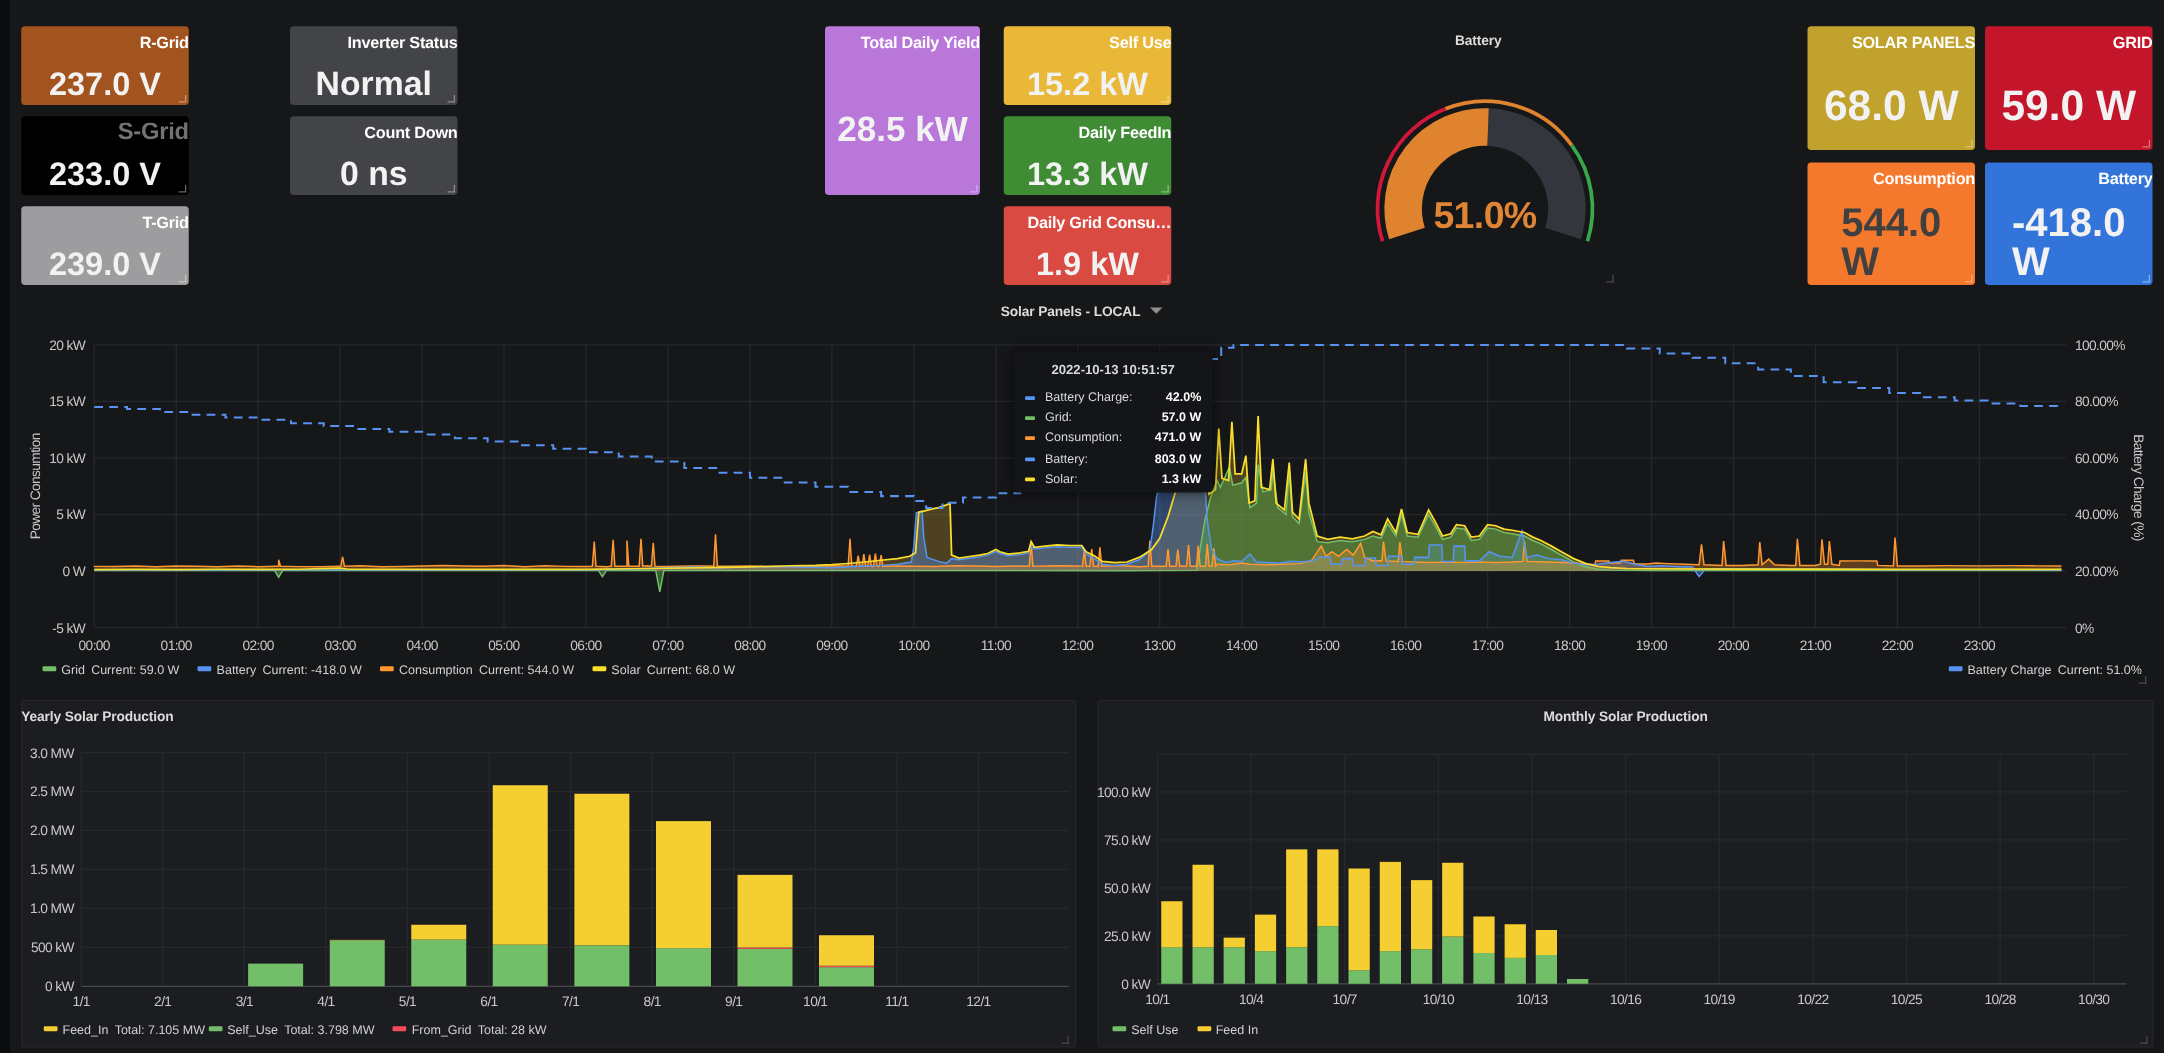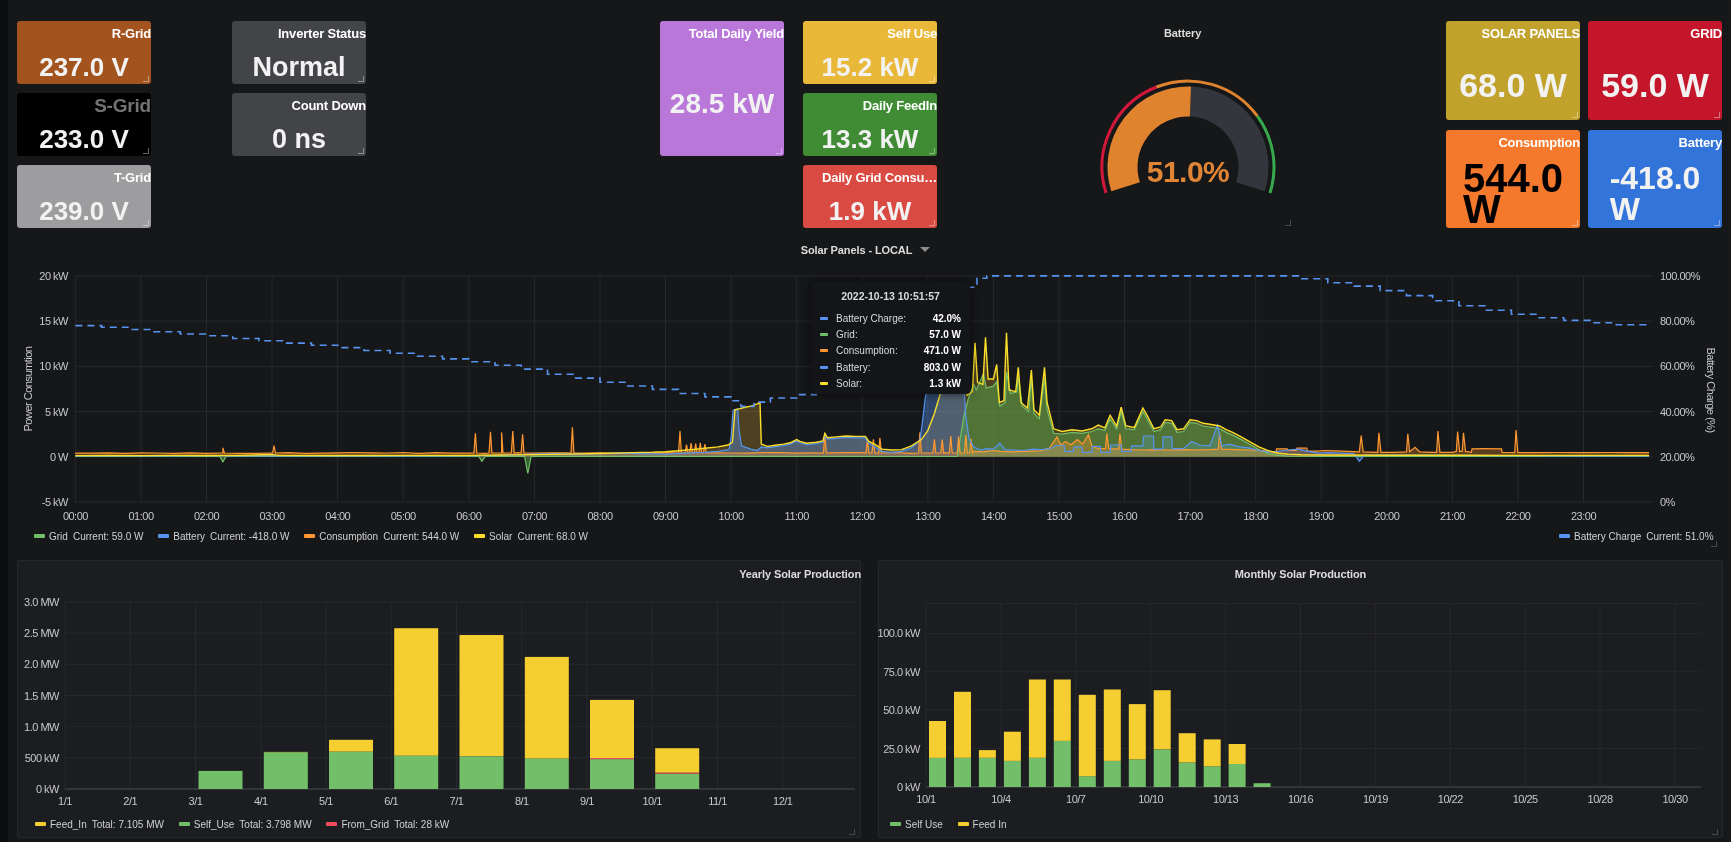--- a/index.html
+++ b/index.html
@@ -83,21 +83,21 @@
 <div class="sval" style="font-size:34px;color:#f2f2f2;">68.0 W</div>
 <div class="corner" style="border-color:rgba(255,255,255,0.5)"></div>
     </div>
 <div class="stat" style="left:1588px;top:21px;width:134px;height:99px;background:#C4162A">
 <div class="stitle" style="font-size:13px;color:#fff">GRID</div>
 <div class="sval" style="font-size:34px;color:#f2f2f2;">59.0 W</div>
 <div class="corner" style="border-color:rgba(255,255,255,0.5)"></div>
     </div>
 <div class="stat" style="left:1446px;top:130px;width:134px;height:98px;background:#F5792D">
 <div class="stitle" style="font-size:13px;color:#fff">Consumption</div>
-<div class="sval" style="font-size:40px;color:#000000;line-height:31px">544.0<br>W</div>
+<div class="sval" style="font-size:32px;color:#404040;line-height:31px">544.0<br>W</div>
 <div class="corner" style="border-color:rgba(255,255,255,0.5)"></div>
     </div>
 <div class="stat" style="left:1588px;top:130px;width:134px;height:98px;background:#3274D9">
 <div class="stitle" style="font-size:13px;color:#fff">Battery</div>
 <div class="sval" style="font-size:32px;color:#f2f2f2;line-height:31px">-418.0<br>W</div>
 <div class="corner" style="border-color:rgba(255,255,255,0.5)"></div>
     </div>
 <div class="ptitle" style="left:1164px;top:27px">Battery</div>
 <svg class="abs" style="left:1090px;top:70px" width="200" height="160" viewBox="0 0 200 160">
 <path d="M 16.03 123.00 A 86.00 86.00 0 0 1 66.45 17.00" fill="none" stroke="#D2173B" stroke-width="3"></path>
@@ -191,21 +191,21 @@
 <div class="legend" style="left:34px;top:530px">
 <span class="litem"><span class="dash" style="background:#73BF69"></span><span style="margin-right:5px">Grid</span><span style="margin-right:12px">Current: 59.0 W</span></span>
 <span class="litem"><span class="dash" style="background:#5794F2"></span><span style="margin-right:5px">Battery</span><span style="margin-right:12px">Current: -418.0 W</span></span>
 <span class="litem"><span class="dash" style="background:#FF9830"></span><span style="margin-right:5px">Consumption</span><span style="margin-right:12px">Current: 544.0 W</span></span>
 <span class="litem"><span class="dash" style="background:#FADE2A"></span><span style="margin-right:5px">Solar</span><span style="margin-right:12px">Current: 68.0 W</span></span>
 </div>
 <div class="legend" style="left:1559px;top:530px">
 <span class="litem"><span class="dash" style="background:#5794F2"></span><span style="margin-right:5px">Battery Charge</span><span style="margin-right:12px">Current: 51.0%</span></span>
 </div>
 <div class="corner" style="left:1711px;top:541px;border-color:#55565a"></div>
-<div class="ptitle" style="left:17px;top:568px;width:844px;text-align:right">Yearly Solar Production</div>
+<div class="ptitle" style="left:17px;top:568px;width:930px;text-align:left">Yearly Solar Production</div>
 <svg class="abs" style="left:17px;top:560px" width="844" height="278" viewBox="0 0 844 278">
 <line x1="48" y1="229.0" x2="838" y2="229.0" stroke="#26282d" stroke-width="1"></line>
 <line x1="48" y1="197.8" x2="838" y2="197.8" stroke="#26282d" stroke-width="1"></line>
 <line x1="48" y1="166.7" x2="838" y2="166.7" stroke="#26282d" stroke-width="1"></line>
 <line x1="48" y1="135.5" x2="838" y2="135.5" stroke="#26282d" stroke-width="1"></line>
 <line x1="48" y1="104.3" x2="838" y2="104.3" stroke="#26282d" stroke-width="1"></line>
 <line x1="48" y1="73.2" x2="838" y2="73.2" stroke="#26282d" stroke-width="1"></line>
 <line x1="48" y1="42.0" x2="838" y2="42.0" stroke="#26282d" stroke-width="1"></line>
 <line x1="48.0" y1="42.0" x2="48.0" y2="229.0" stroke="#26282d" stroke-width="1"></line>
 <line x1="113.2" y1="42.0" x2="113.2" y2="229.0" stroke="#26282d" stroke-width="1"></line>
@@ -251,21 +251,21 @@
 <text x="309.0" y="245.0" fill="#c7c8c9" font-size="11" letter-spacing="-0.5" text-anchor="middle">5/1</text>
 <text x="374.2" y="245.0" fill="#c7c8c9" font-size="11" letter-spacing="-0.5" text-anchor="middle">6/1</text>
 <text x="439.5" y="245.0" fill="#c7c8c9" font-size="11" letter-spacing="-0.5" text-anchor="middle">7/1</text>
 <text x="504.8" y="245.0" fill="#c7c8c9" font-size="11" letter-spacing="-0.5" text-anchor="middle">8/1</text>
 <text x="570.0" y="245.0" fill="#c7c8c9" font-size="11" letter-spacing="-0.5" text-anchor="middle">9/1</text>
 <text x="635.2" y="245.0" fill="#c7c8c9" font-size="11" letter-spacing="-0.5" text-anchor="middle">10/1</text>
 <text x="700.5" y="245.0" fill="#c7c8c9" font-size="11" letter-spacing="-0.5" text-anchor="middle">11/1</text>
 <text x="765.8" y="245.0" fill="#c7c8c9" font-size="11" letter-spacing="-0.5" text-anchor="middle">12/1</text>
 </svg>
 <div class="legend" style="left:35px;top:818px">
-<span class="litem"><span class="dash" style="background:#F5CE31"></span><span style="margin-right:5px">Feed_In</span><span style="margin-right:12px">Total: 7.105 MW</span></span>
+<span class="litem"><span class="dash" style="background:#F5CE31"></span><span style="margin-right:5px">Feed_In</span><span style="margin-right:0">Total: 7.105 MW</span></span>
 <span class="litem"><span class="dash" style="background:#73BF69"></span><span style="margin-right:5px">Self_Use</span><span style="margin-right:12px">Total: 3.798 MW</span></span>
 <span class="litem"><span class="dash" style="background:#F2495C"></span><span style="margin-right:5px">From_Grid</span><span style="margin-right:12px">Total: 28 kW</span></span>
 </div>
 <div class="corner" style="left:849px;top:829px;border-color:#55565a"></div>
 <div class="ptitle" style="left:878px;top:568px;width:845px;text-align:center">Monthly Solar Production</div>
 <svg class="abs" style="left:878px;top:560px" width="845" height="278" viewBox="0 0 845 278">
 <line x1="48" y1="227.0" x2="823" y2="227.0" stroke="#26282d" stroke-width="1"></line>
 <line x1="48" y1="188.6" x2="823" y2="188.6" stroke="#26282d" stroke-width="1"></line>
 <line x1="48" y1="150.2" x2="823" y2="150.2" stroke="#26282d" stroke-width="1"></line>
 <line x1="48" y1="111.8" x2="823" y2="111.8" stroke="#26282d" stroke-width="1"></line>

